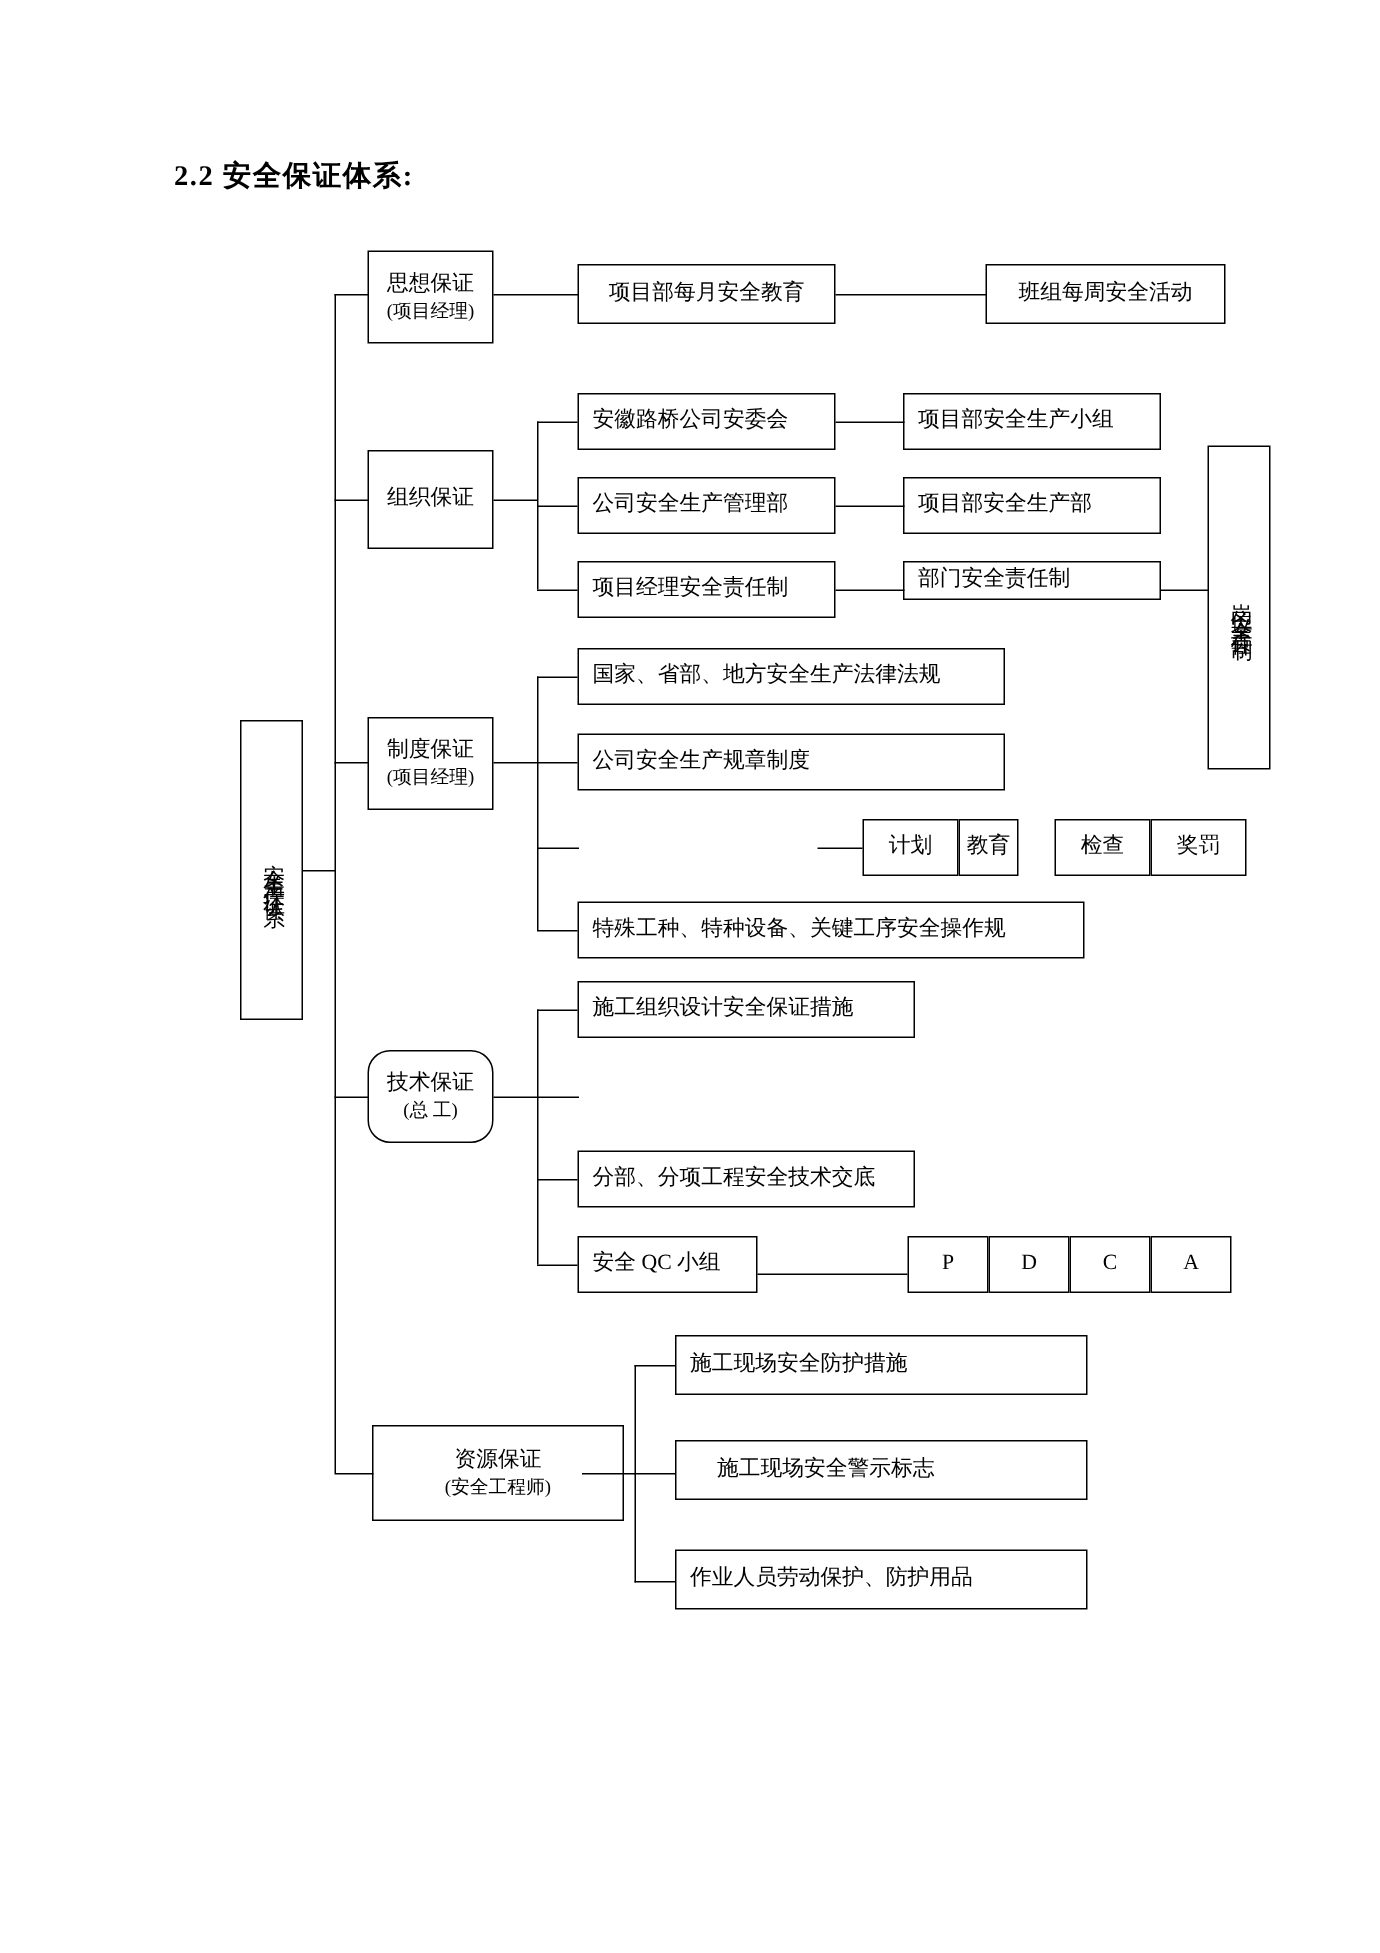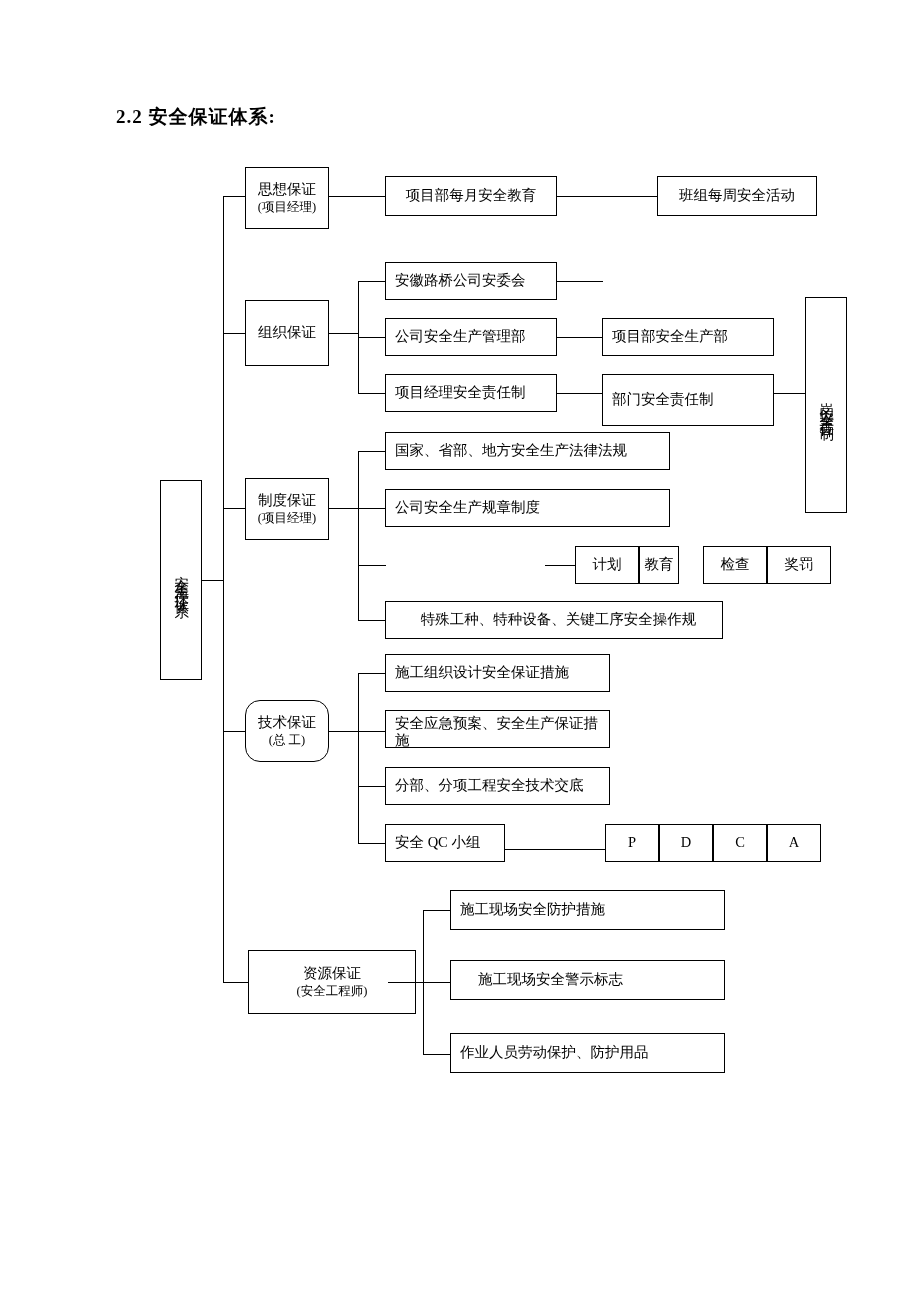--- a/index.html
+++ b/index.html
@@ -74,24 +74,27 @@
   <div class="box lead" style="left:385px;top:262px;width:172px;height:38px;">
     <span>安徽路桥公司安委会</span>
   </div>
   <div class="box lead" style="left:385px;top:318px;width:172px;height:38px;">
     <span>公司安全生产管理部</span>
   </div>
   <div class="box lead" style="left:385px;top:374px;width:172px;height:38px;">
     <span>项目经理安全责任制</span>
   </div>
 
+  <div class="box lead" style="left:602px;top:262px;width:172px;height:38px;">
+    <span>项目部安全生产小组</span>
+  </div>
   <div class="box lead" style="left:602px;top:318px;width:172px;height:38px;">
     <span>项目部安全生产部</span>
   </div>
-  <div class="box lead" style="left:602px;top:374px;width:172px;height:52px;">
+  <div class="box lead" style="left:602px;top:374px;width:172px;height:26px;">
     <span>部门安全责任制</span>
   </div>
 
   <div class="h" style="left:557px;top:281px;width:46px;"></div>
   <div class="h" style="left:557px;top:337px;width:46px;"></div>
   <div class="h" style="left:557px;top:393px;width:46px;"></div>
 
   <div class="box" style="left:805px;top:297px;width:42px;height:216px;">
     <span class="vbox">岗位安全责任制</span>
   </div>
@@ -111,21 +114,21 @@
   <div class="h" style="left:358px;top:508px;width:28px;"></div>
   <div class="h" style="left:358px;top:565px;width:28px;"></div>
   <div class="h" style="left:358px;top:620px;width:28px;"></div>
 
   <div class="box lead" style="left:385px;top:432px;width:285px;height:38px;">
     <span>国家、省部、地方安全生产法律法规</span>
   </div>
   <div class="box lead" style="left:385px;top:489px;width:285px;height:38px;">
     <span>公司安全生产规章制度</span>
   </div>
-  <div class="box lead" style="left:385px;top:601px;width:338px;height:38px;justify-content:center;">
+  <div class="box lead" style="left:385px;top:601px;width:338px;height:38px;">
     <span>特殊工种、特种设备、关键工序安全操作规</span>
   </div>
 
   <div class="h" style="left:545px;top:565px;width:31px;"></div>
   <div class="box" style="left:575px;top:546px;width:64px;height:38px;">
     <span>计划</span>
   </div>
   <div class="box" style="left:639px;top:546px;width:40px;height:38px;">
     <span>教育</span>
   </div>
@@ -147,23 +150,20 @@
   <div class="h" style="left:329px;top:731px;width:29px;"></div>
   <div class="v" style="left:358px;top:673px;height:170px;"></div>
   <div class="h" style="left:358px;top:673px;width:28px;"></div>
   <div class="h" style="left:358px;top:731px;width:28px;"></div>
   <div class="h" style="left:358px;top:786px;width:28px;"></div>
   <div class="h" style="left:358px;top:843px;width:28px;"></div>
 
   <div class="box lead" style="left:385px;top:654px;width:225px;height:38px;">
     <span>施工组织设计安全保证措施</span>
   </div>
-  <div class="box" style="left:385px;top:710px;width:225px;height:38px;">
-    <span class="clip">安全应急预案、安全生产保证措施</span>
-  </div>
   <div class="box lead" style="left:385px;top:767px;width:225px;height:38px;">
     <span>分部、分项工程安全技术交底</span>
   </div>
   <div class="box lead" style="left:385px;top:824px;width:120px;height:38px;">
     <span>安全 QC 小组</span>
   </div>
 
   <div class="h" style="left:505px;top:849px;width:101px;"></div>
   <div class="box" style="left:605px;top:824px;width:54px;height:38px;">
     <span>P</span>

